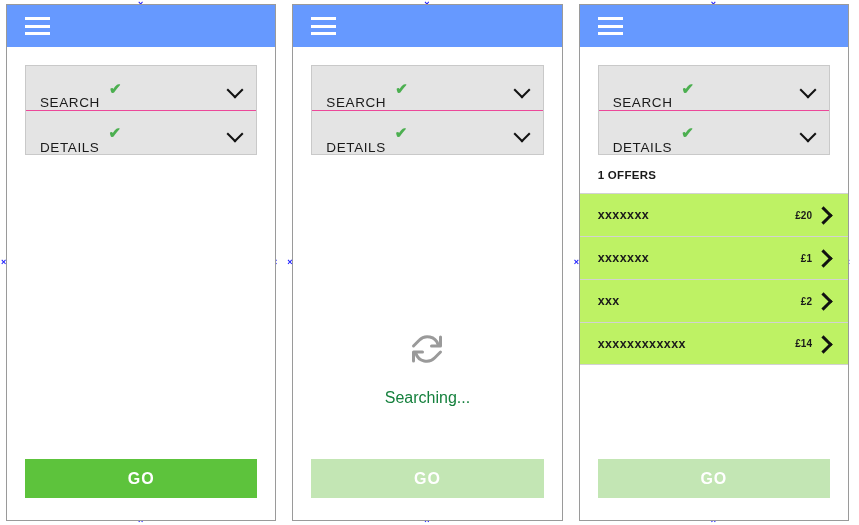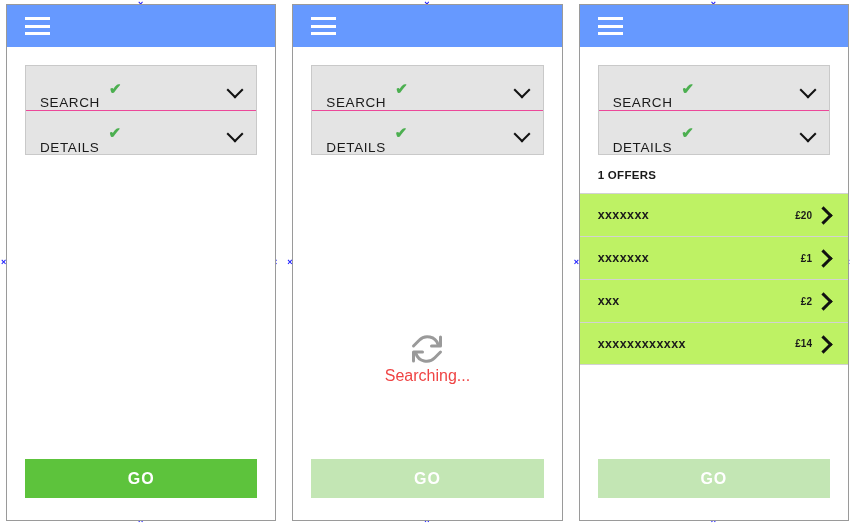--- a/index.html
+++ b/index.html
@@ -132,22 +132,23 @@
     display: flex;
     flex-direction: column;
     align-items: center;
   }
   .spinner-icon {
     width: 36px;
     height: 36px;
     color: #9a9a9a;
   }
   .searching-text {
+    margin-top: 22px;
     font-size: 16px;
-    color: #ef4444;
+    color: #15803d;
   }
 
   
   .offers-count {
     font-size: 11.5px;
     font-weight: bold;
     color: #1a1a1a;
     letter-spacing: 0.3px;
     padding: 14px 0 12px 18px;
   }

